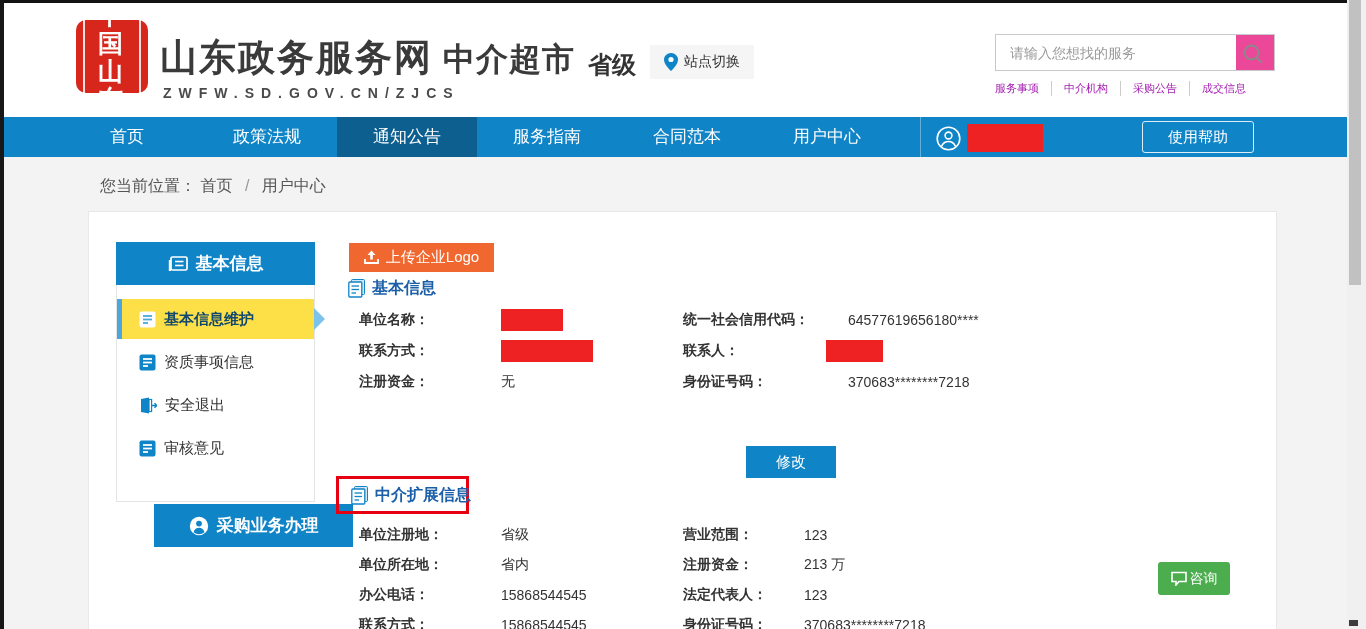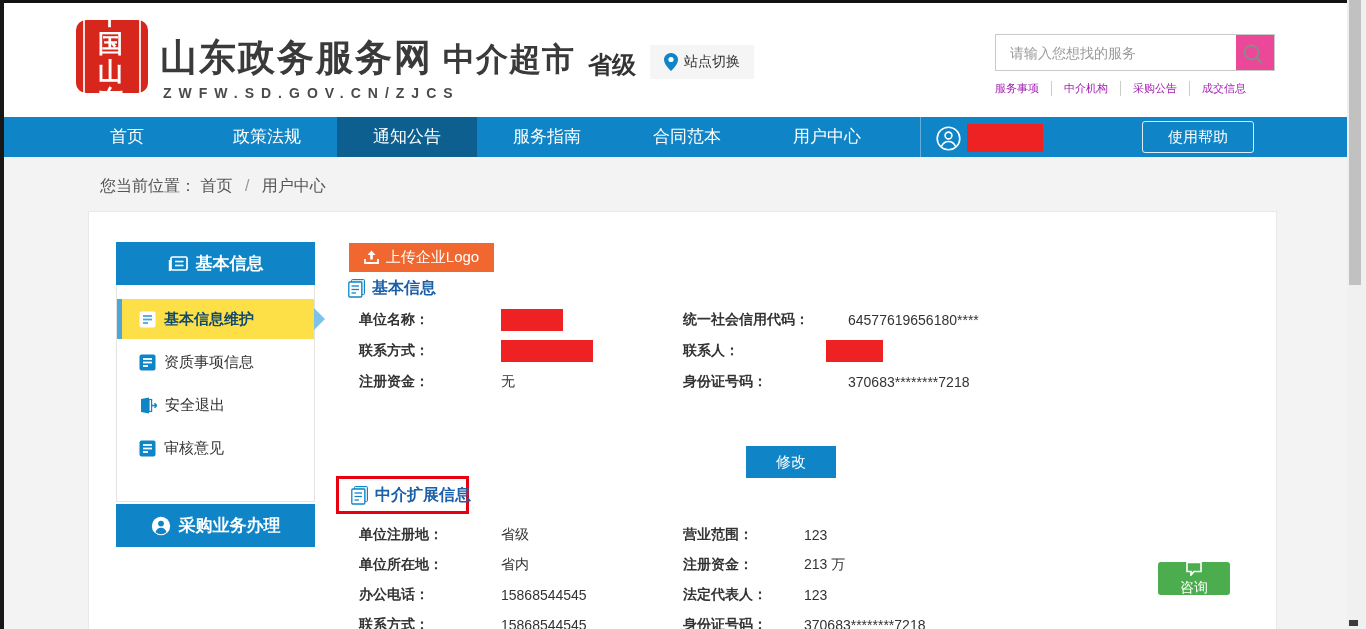--- a/index.html
+++ b/index.html
@@ -59,21 +59,21 @@
   .breadcrumb .sep { color:#999; margin:0 8px; }
 
   .card { position:absolute; left:88px; top:211px; width:1189px; height:430px; background:#fff;
           border:1px solid #e8e8e8; }
 
   
   .side-head { position:absolute; left:27px; width:199px; height:43px; background:#0f84c7; color:#fff;
                display:flex; align-items:center; justify-content:center; gap:8px; font-size:17px;
                font-weight:bold; cursor:pointer; }
   .side-head.h1 { top:30px; }
-  .side-head.h2 { top:292px; }
+  .side-head.h2 { top:292px;margin-left:38px; }
   .side-menu { position:absolute; left:27px; top:73px; width:199px; height:217px;
                border:1px solid #e4e4e4; border-top:none; padding-top:14px; background:#fff; }
   .menu-item { position:relative; height:40px; margin-bottom:3px; display:flex; align-items:center;
                padding-left:22px; font-size:15px; color:#333; cursor:pointer; }
   .menu-item .mi-icon { margin-right:8px; display:inline-flex; }
   .menu-item.active { background:#fde047; border-left:5px solid #4da6d9; padding-left:17px;
                       color:#14496e; font-weight:bold; }
   .menu-item.active::after { content:""; position:absolute; right:-11px; top:9px; width:0; height:0;
                              border-left:11px solid #7cc3ec; border-top:11px solid transparent;
                              border-bottom:11px solid transparent; }
@@ -106,21 +106,21 @@
   .r-phone   { width:92px; height:22px; }
   .r-contact { width:57px; height:22px; margin-left:-22px; }
 
   .modify-btn { position:absolute; left:657px; top:234px; width:90px; height:32px; background:#0f84c7;
                 color:#fff; border:none; font-size:15px; cursor:pointer;
                 font-family:"Liberation Sans",sans-serif; }
 
   .consult-btn { position:absolute; left:1158px; top:562px; width:72px; height:33px; background:#4bad4e;
                  border:none; border-radius:3px; color:#fff; font-size:14px; display:flex;
                  align-items:center; justify-content:center; gap:3px; cursor:pointer; z-index:20;
-                 font-family:"Liberation Sans",sans-serif;flex-direction:column; }
+                 font-family:"Liberation Sans",sans-serif; }
 
   
   .scrollbar { position:absolute; right:0; top:0; width:19px; height:629px; background:#f0f0f0; z-index:60; }
   .scroll-thumb { position:absolute; left:2px; top:0; width:12px; height:285px; background:#c1c1c1; cursor:pointer; }
   .corner-sq { position:absolute; right:8px; bottom:3px; width:9px; height:6px; background:#3c3c3c; z-index:61; }
 
   svg { display:block; }
 </style>
 </head>
 <body>

